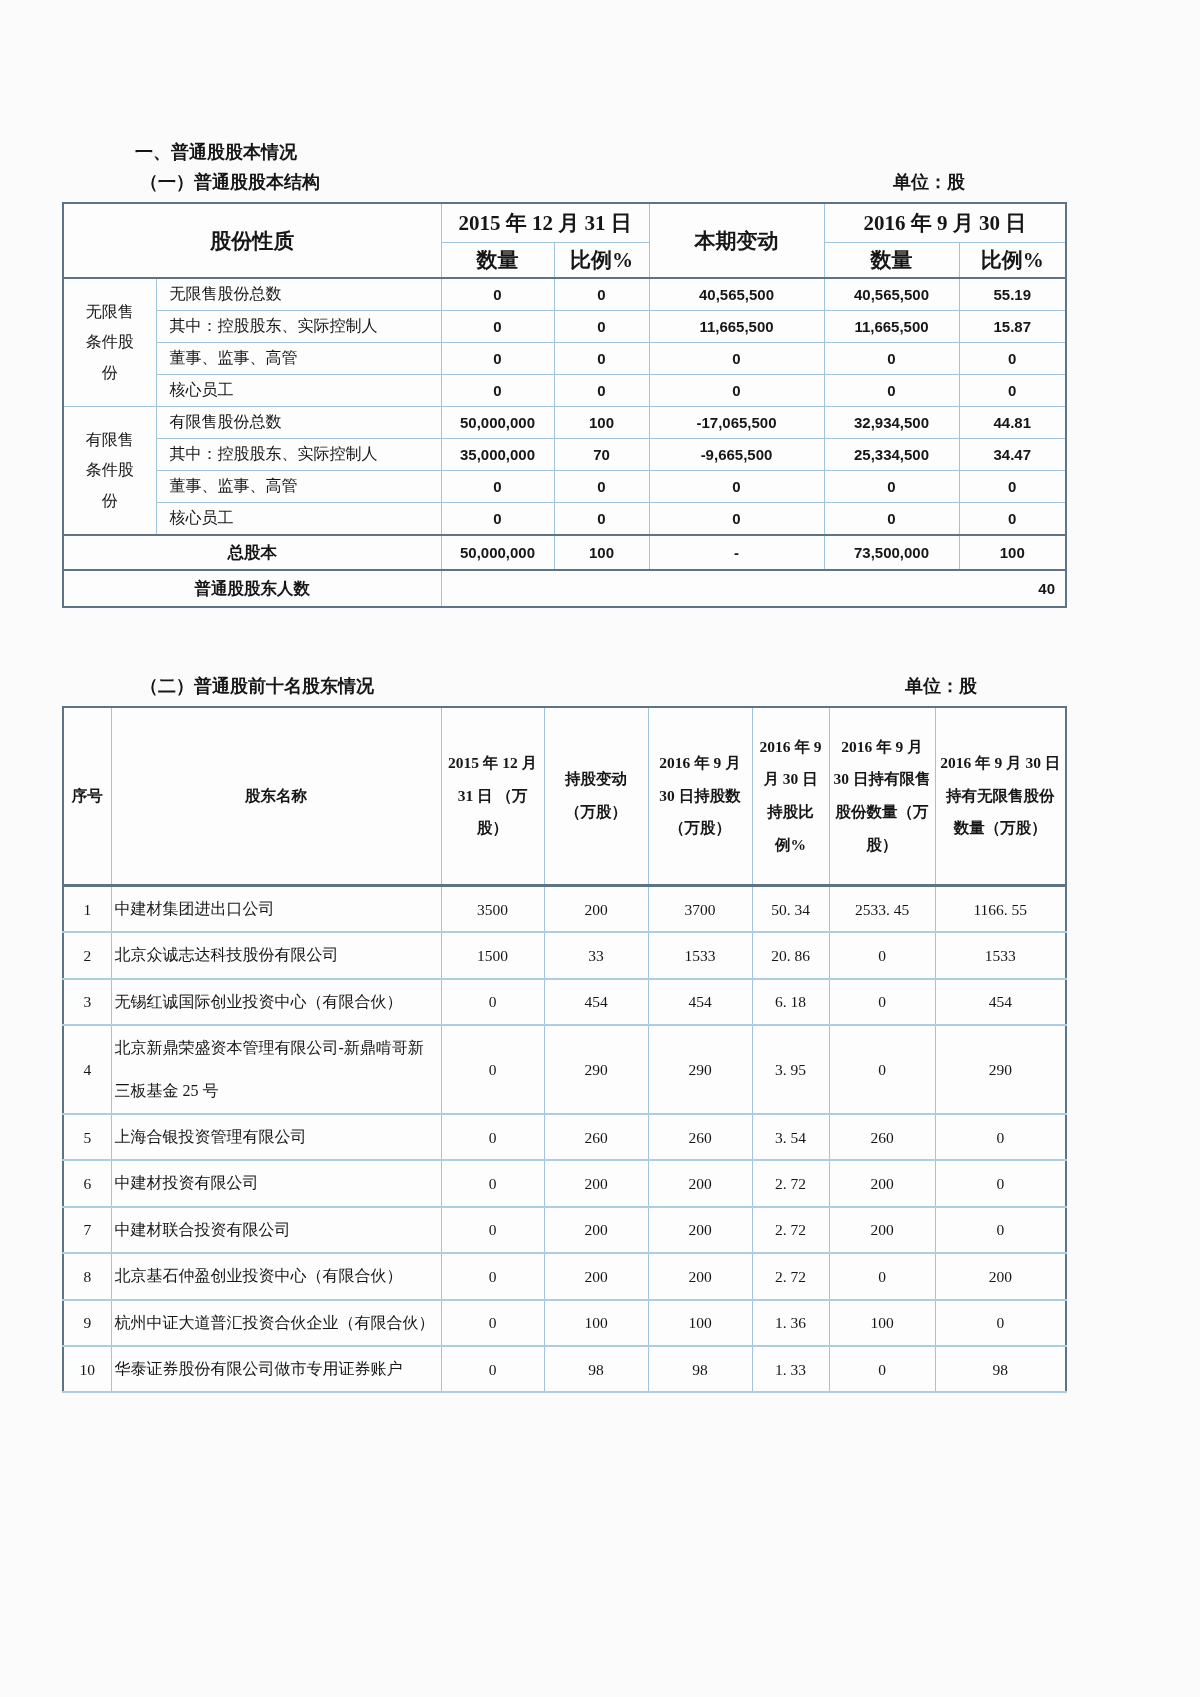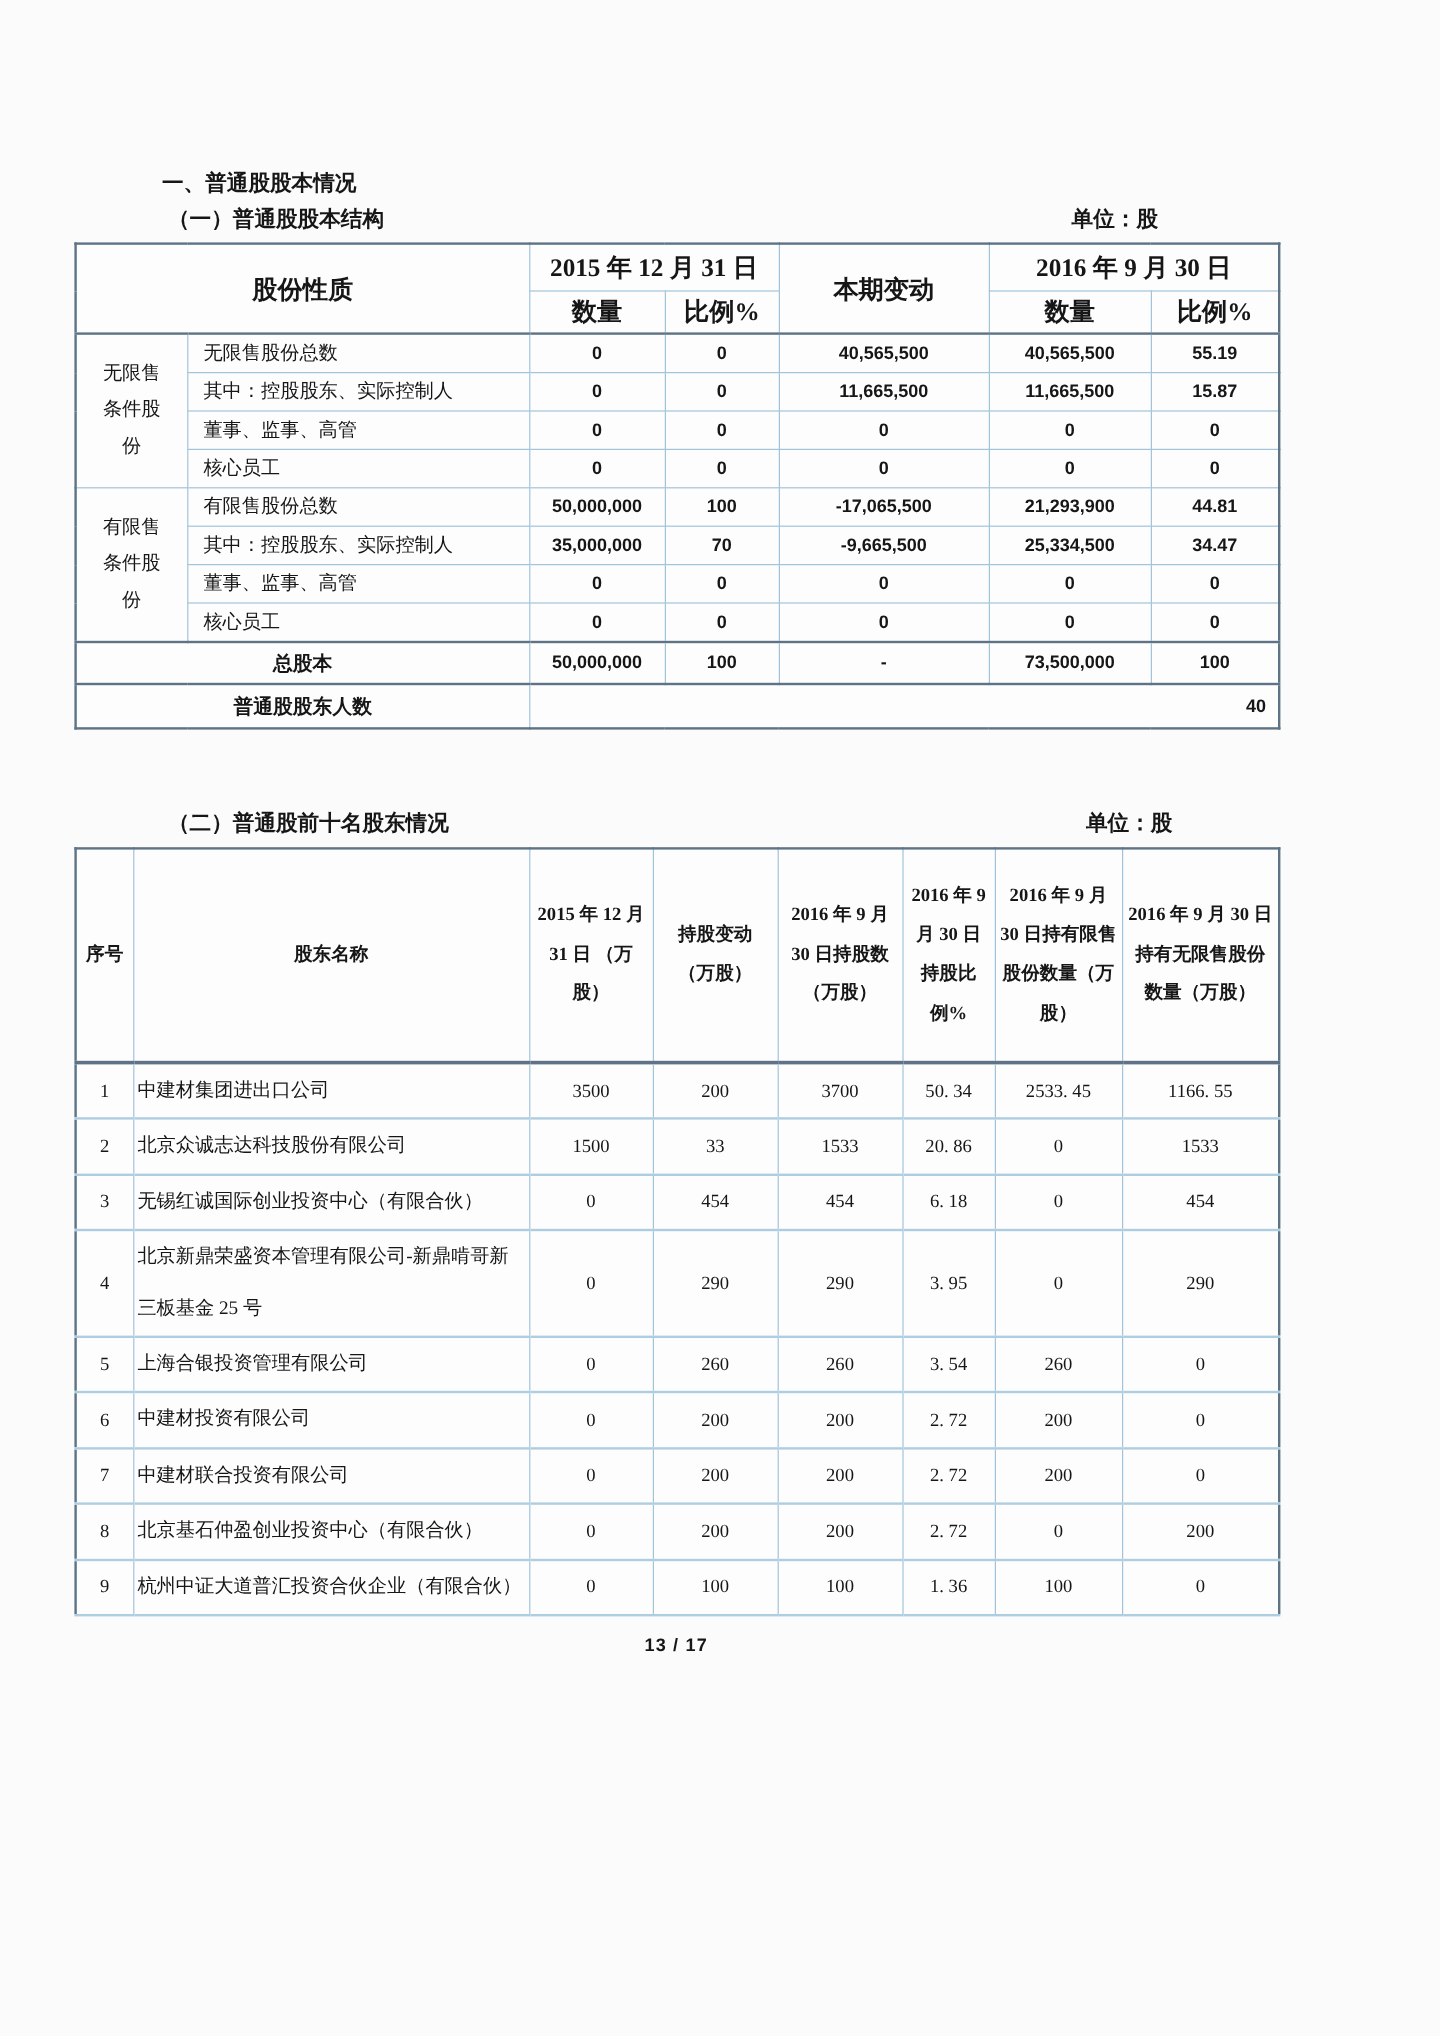--- a/index.html
+++ b/index.html
@@ -151,21 +151,21 @@
           <td class="num-cell">0</td>
           <td class="num-cell">0</td>
           <td class="num-cell">0</td>
         </tr>
         <tr>
           <td class="group-cell" rowspan="4">有限售条件股份</td>
           <td class="item-cell">有限售股份总数</td>
           <td class="num-cell">50,000,000</td>
           <td class="num-cell">100</td>
           <td class="num-cell">-17,065,500</td>
-          <td class="num-cell">21,293,900</td>
+          <td class="num-cell">32,934,500</td>
           <td class="num-cell">44.81</td>
         </tr>
         <tr>
           <td class="item-cell">其中：控股股东、实际控制人</td>
           <td class="num-cell">35,000,000</td>
           <td class="num-cell">70</td>
           <td class="num-cell">-9,665,500</td>
           <td class="num-cell">25,334,500</td>
           <td class="num-cell">34.47</td>
         </tr>
@@ -314,18 +314,27 @@
         <tr>
           <td class="no-cell">9</td>
           <td class="name-cell">杭州中证大道普汇投资合伙企业（有限合伙）</td>
           <td class="val-cell">0</td>
           <td class="val-cell">100</td>
           <td class="val-cell">100</td>
           <td class="val-cell">1. 36</td>
           <td class="val-cell">100</td>
           <td class="val-cell">0</td>
         </tr>
+        <tr>
+          <td class="no-cell">10</td>
+          <td class="name-cell">华泰证券股份有限公司做市专用证券账户</td>
+          <td class="val-cell">0</td>
+          <td class="val-cell">98</td>
+          <td class="val-cell">98</td>
+          <td class="val-cell">1. 33</td>
+          <td class="val-cell">0</td>
+          <td class="val-cell">98</td>
+        </tr>
       </tbody>
   </table>
 
-  <div class="page-footer">13 / 17</div>
 
 </div>
 
 </body></html>

